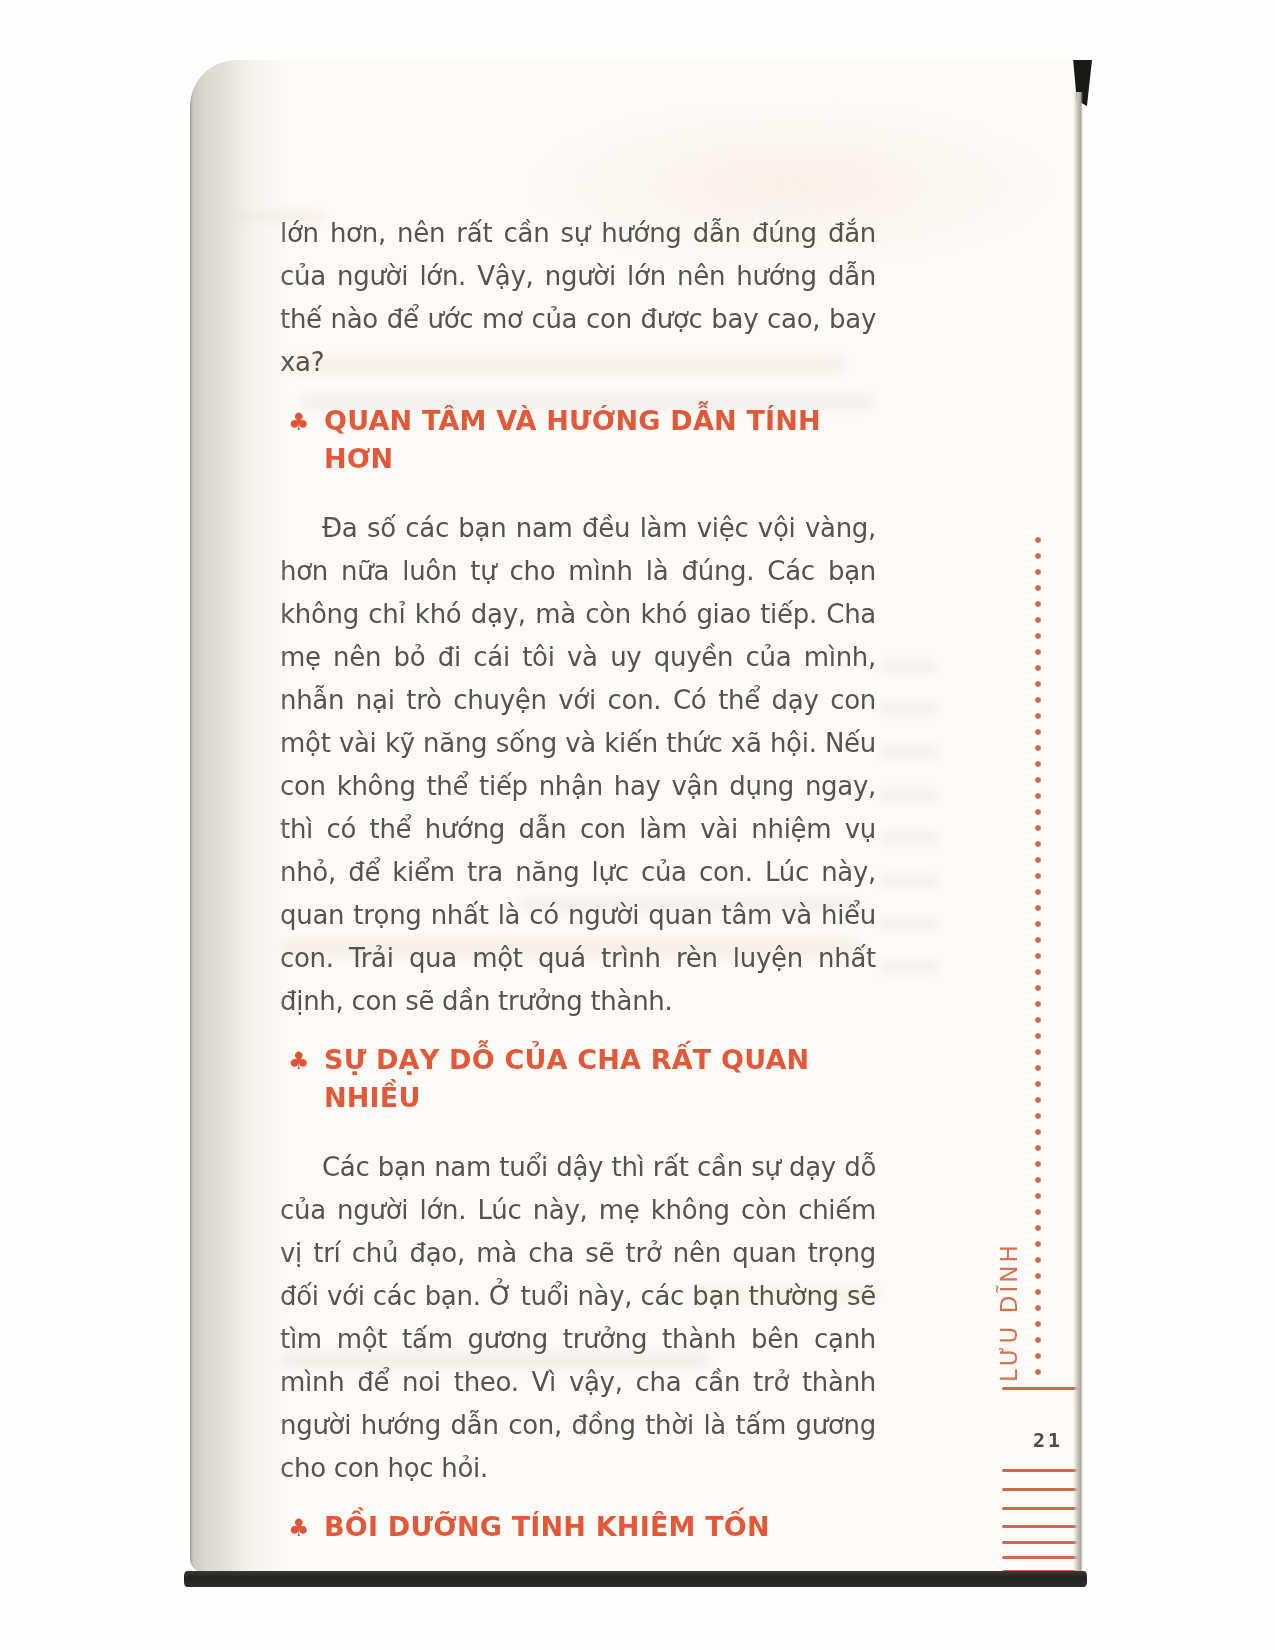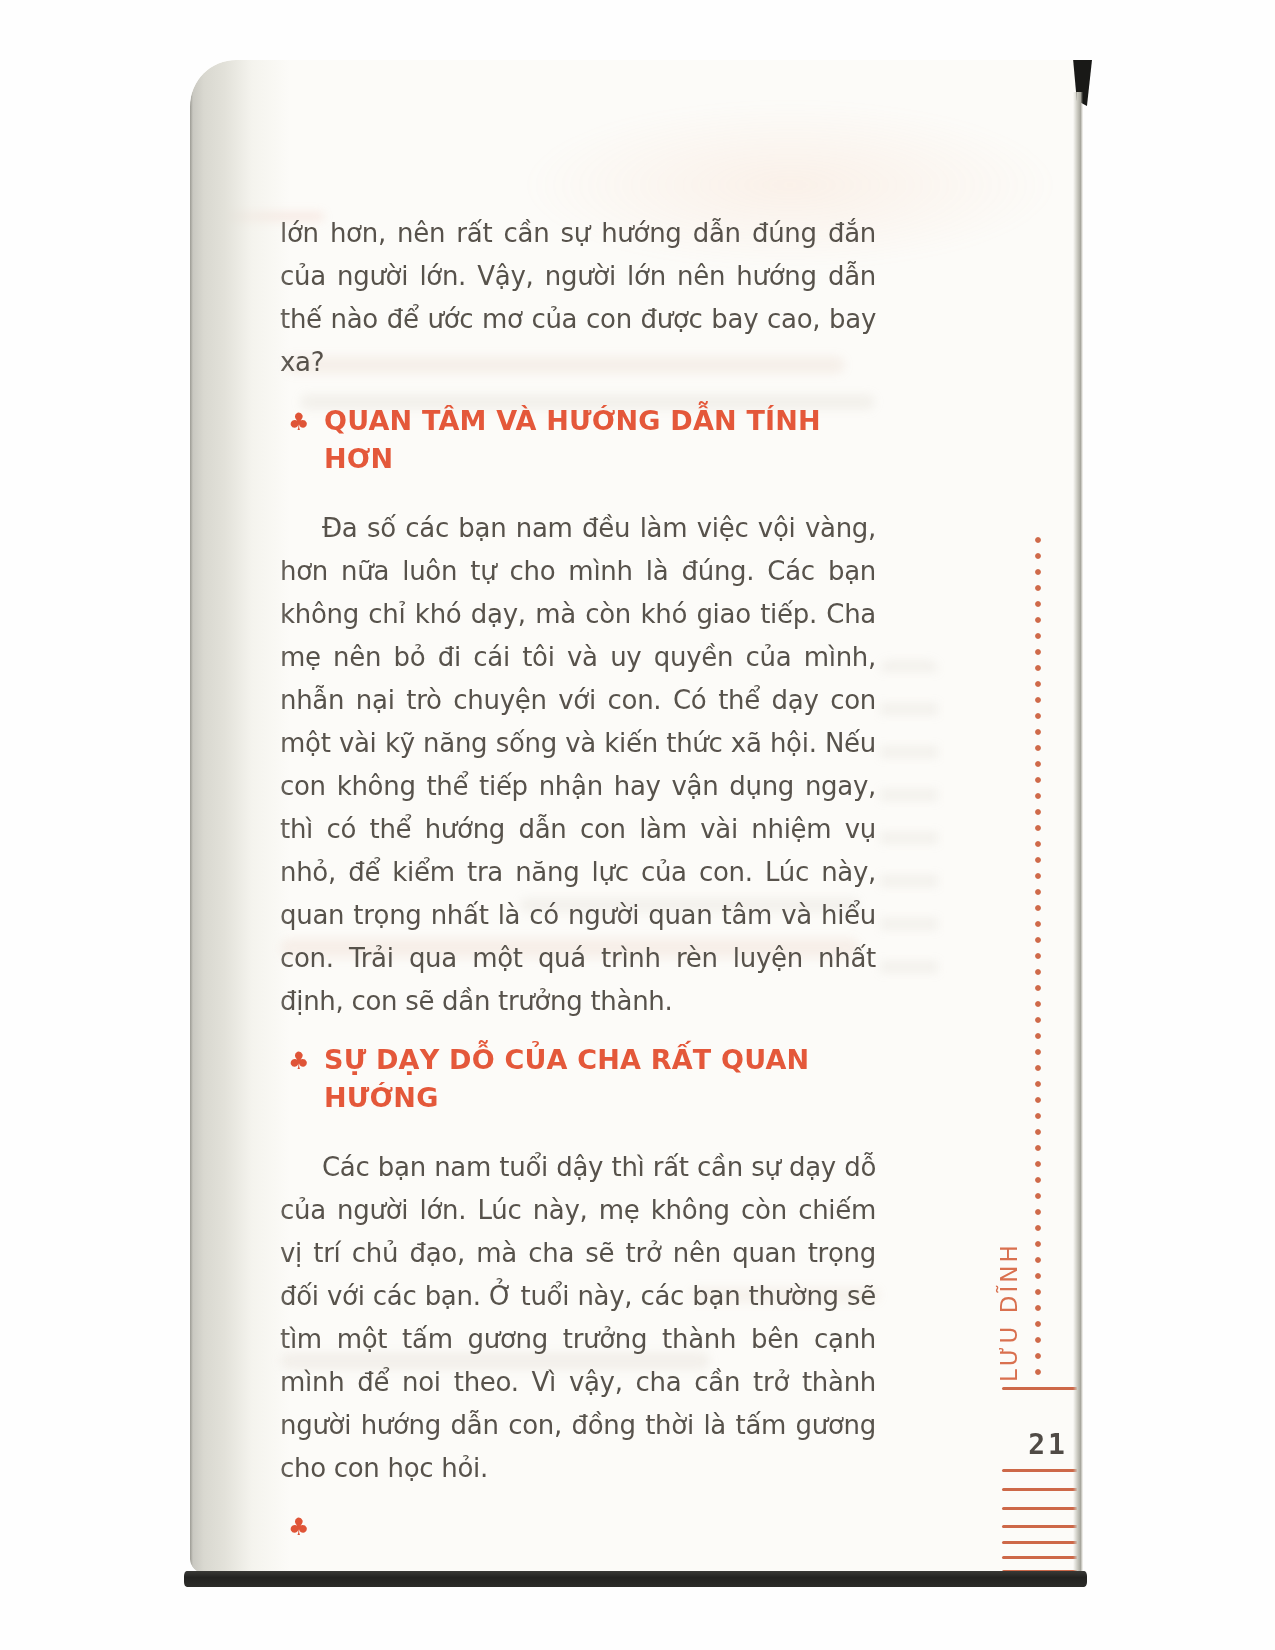--- a/index.html
+++ b/index.html
@@ -60,21 +60,21 @@
   }
   .v-author{
     position:absolute;left:806px;top:1172px;height:150px;
     writing-mode:vertical-rl;transform:rotate(180deg);
     color:#d9704f;font-size:23px;letter-spacing:3px;font-weight:400;
     white-space:nowrap;
   }
   .rule{position:absolute;left:812px;width:78px;height:3px;background:#cd6848;border-radius:2px;}
   .pagenum{
     position:absolute;left:828px;top:1368px;width:60px;text-align:center;
-    color:#504b46;font-size:28px;font-weight:700;
+    color:#504b46;font-size:20px;font-weight:700;
     font-family:"DejaVu Sans Mono","Liberation Mono",monospace;letter-spacing:3px;
   }
   
   .ghost{position:absolute;filter:blur(5px);border-radius:10px;pointer-events:none;}
   .g-blob{left:330px;top:40px;width:540px;height:170px;background:radial-gradient(ellipse at center,rgba(240,170,130,0.12),rgba(240,170,130,0) 70%);}
   .g1{left:95px;top:296px;width:560px;height:18px;background:rgba(200,150,115,0.10);}
   .g2{left:110px;top:334px;width:575px;height:16px;background:rgba(185,175,160,0.13);}
   .g3{left:90px;top:878px;width:580px;height:20px;background:rgba(205,140,110,0.10);}
   .g4{left:330px;top:838px;width:340px;height:14px;background:rgba(185,175,160,0.12);}
   .g5{left:690px;top:600px;width:58px;height:320px;background:repeating-linear-gradient(to bottom,rgba(180,172,158,0.12) 0 12px,rgba(180,172,158,0) 12px 43px);}
@@ -106,28 +106,29 @@
         <h2 class="sec-heading">
           <span class="club">♣</span>
           <span>QUAN TÂM VÀ HƯỚNG DẪN TÍNH HƠN</span>
         </h2>
         <p class="body-p indent">Đa số các bạn nam đều làm việc vội vàng, hơn nữa luôn tự cho mình là đúng. Các bạn không chỉ khó dạy, mà còn khó giao tiếp. Cha mẹ nên bỏ đi cái tôi và uy quyền của mình, nhẫn nại trò chuyện với con. Có thể dạy con một vài kỹ năng sống và kiến thức xã hội. Nếu con không thể tiếp nhận hay vận dụng ngay, thì có thể hướng dẫn con làm vài nhiệm vụ nhỏ, để kiểm tra năng lực của con. Lúc này, quan trọng nhất là có người quan tâm và hiểu con. Trải qua một quá trình rèn luyện nhất định, con sẽ dần trưởng thành.</p>
       </div>
 
       <div>
         <h2 class="sec-heading">
           <span class="club">♣</span>
-          <span>SỰ DẠY DỖ CỦA CHA RẤT QUAN HƯỚNG</span>
+          <span>SỰ DẠY DỖ CỦA CHA RẤT QUAN NHIỀU</span>
         </h2>
         <p class="body-p indent">Các bạn nam tuổi dậy thì rất cần sự dạy dỗ của người lớn. Lúc này, mẹ không còn chiếm vị trí chủ đạo, mà cha sẽ trở nên quan trọng đối với các bạn. Ở tuổi này, các bạn thường sẽ tìm một tấm gương trưởng thành bên cạnh mình để noi theo. Vì vậy, cha cần trở thành người hướng dẫn con, đồng thời là tấm gương cho con học hỏi.</p>
       </div>
 
       <div>
         <h2 class="sec-heading">
           <span class="club">♣</span>
+          <span>BỒI DƯỠNG TÍNH KHIÊM TỐN</span>
         </h2>
       </div>
     </div>
 
     <div class="dotline"></div>
     <div class="v-author">LƯU DĨNH</div>
     <div class="rule" style="top:1327px;"></div>
     <div class="pagenum">21</div>
     <div class="rule" style="top:1409px;"></div>
     <div class="rule" style="top:1428px;"></div>

